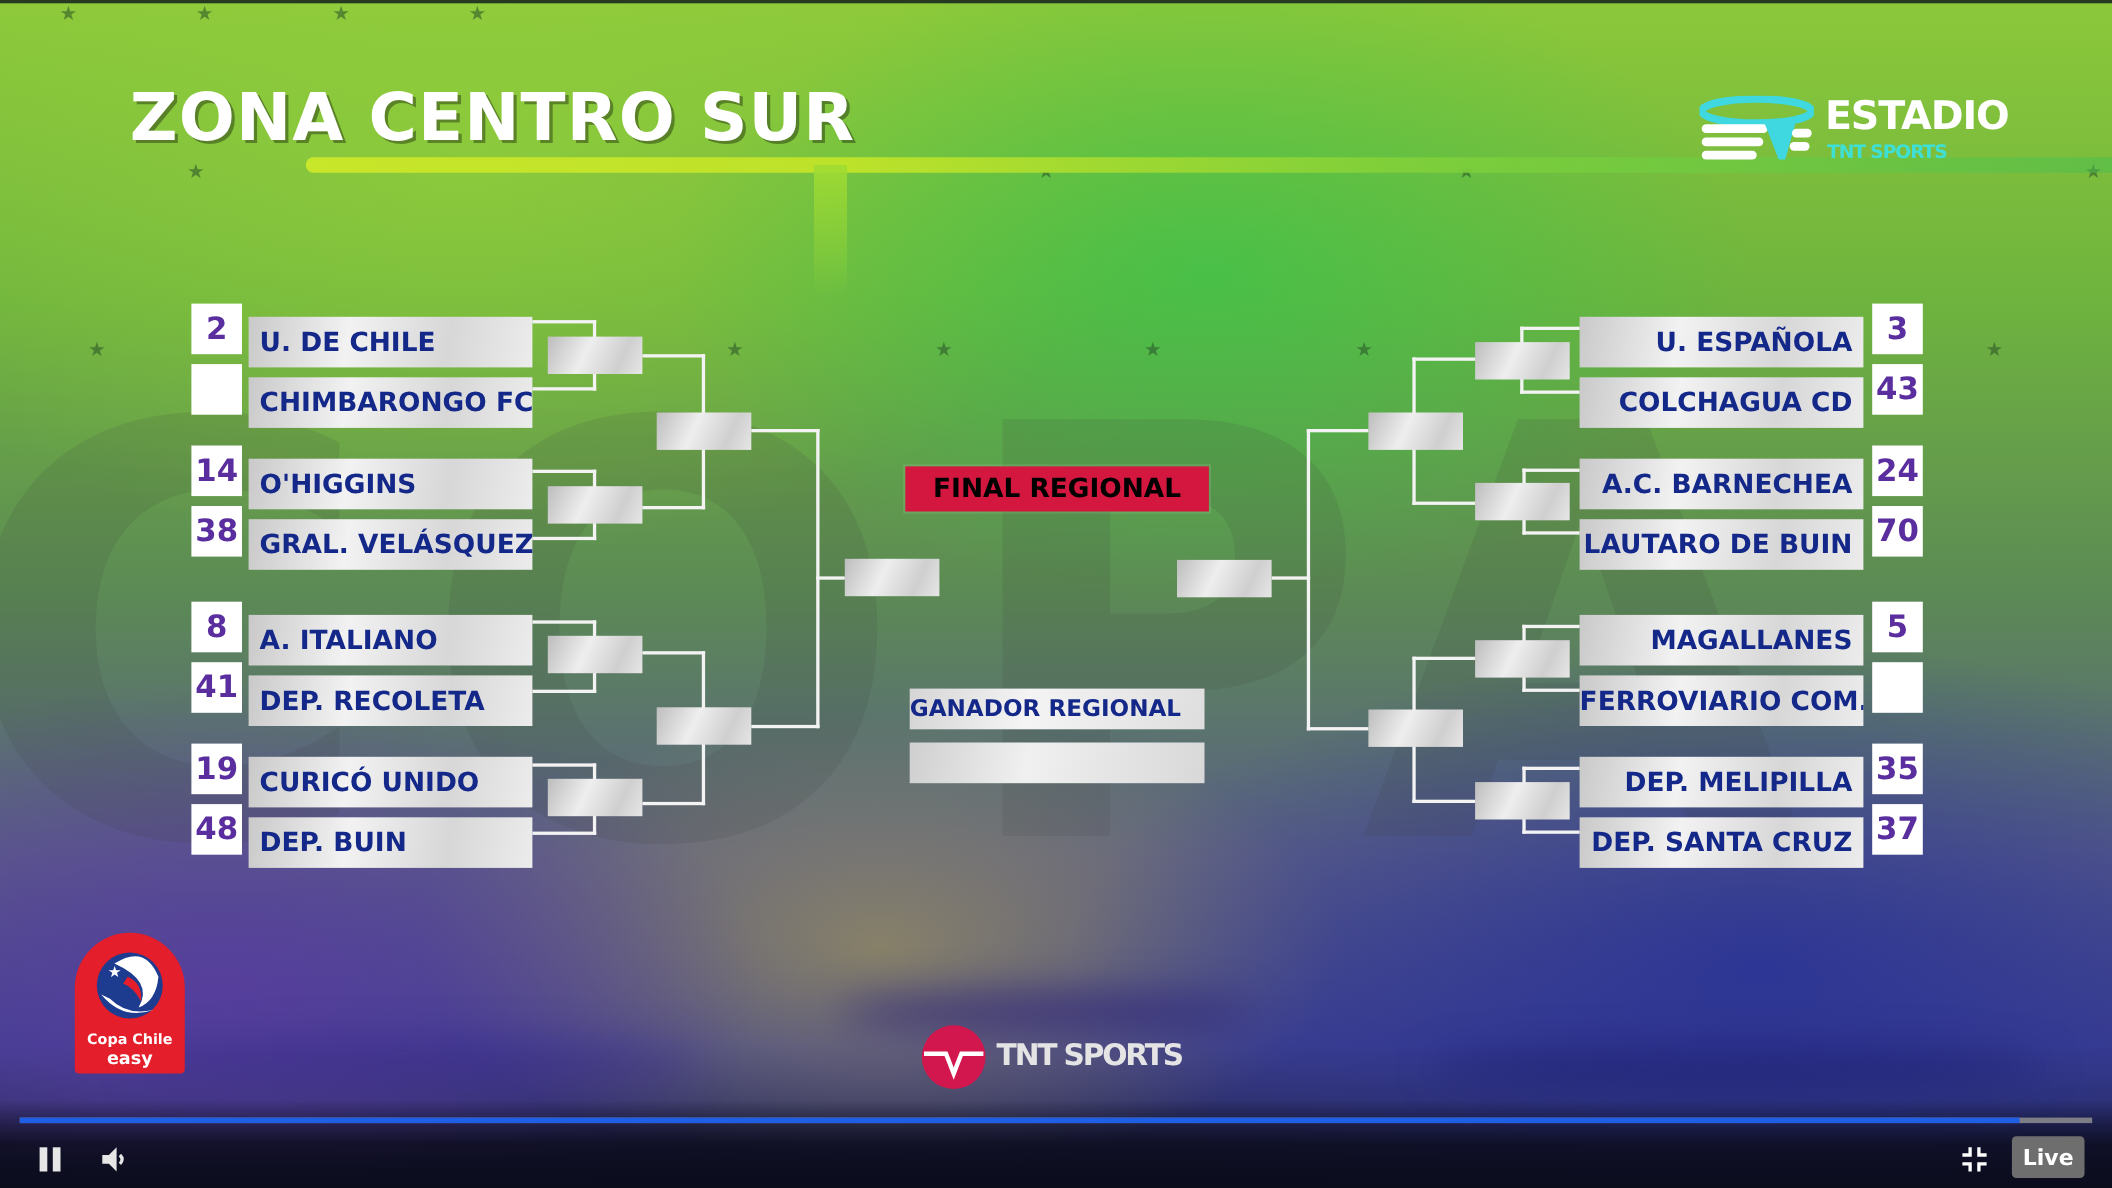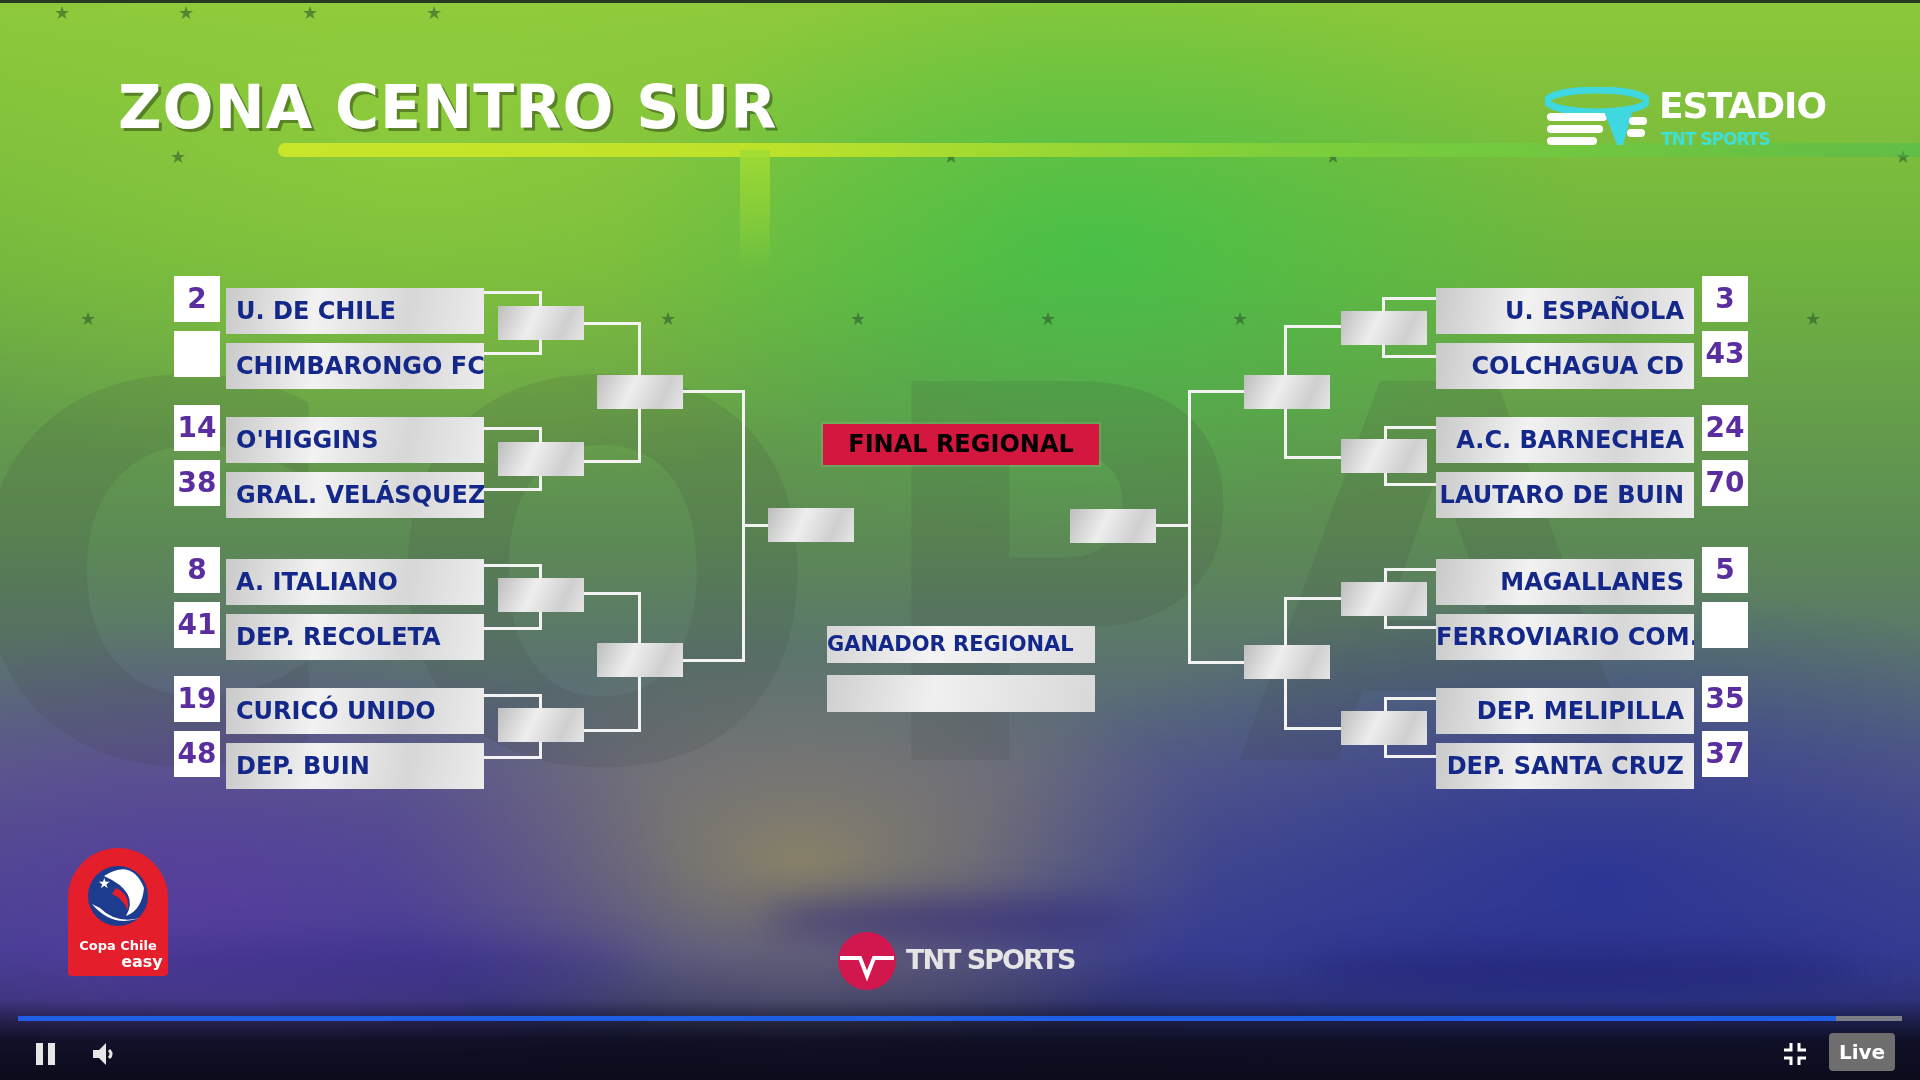--- a/index.html
+++ b/index.html
@@ -94,21 +94,21 @@
   .copa-logo .shape {
     position:absolute; left:0; top:0; width:100px; height:128px; background:#e41e2a;
     border-radius:50px 50px 4px 4px;
   }
   .copa-text {
     position:absolute; left:0; top:90px; width:100px; text-align:center;
     color:#fff; font-weight:bold; font-size:13px;
   }
   .copa-sub {
     position:absolute; left:0; top:104px; width:100px; text-align:center;
-    color:#fff; font-weight:bold; font-size:16px;margin-left:24px;
+    color:#fff; font-weight:bold; font-size:16px;
   }
   .tnt { position:absolute; left:838px; top:932px; width:240px; height:60px; }
   .tnt-circle { position:absolute; left:0; top:0; width:58px; height:58px; border-radius:50%; background:#d2174f; }
   .tnt-word { position:absolute; left:68px; top:12px; color:#e4e4e4; font-weight:bold; font-size:27px; letter-spacing:-2px; }
 
   
   .controls-bg {
     position:absolute; left:0; top:1000px; width:1920px; height:80px;
     background: linear-gradient(180deg, rgba(10,10,30,0) 0%, rgba(12,12,30,0.85) 50%, #0b0c1c 100%);
   }

